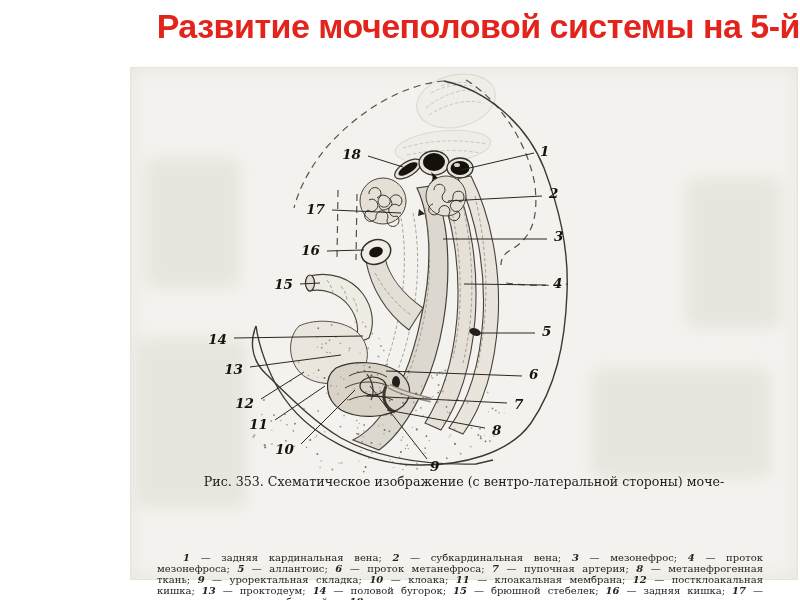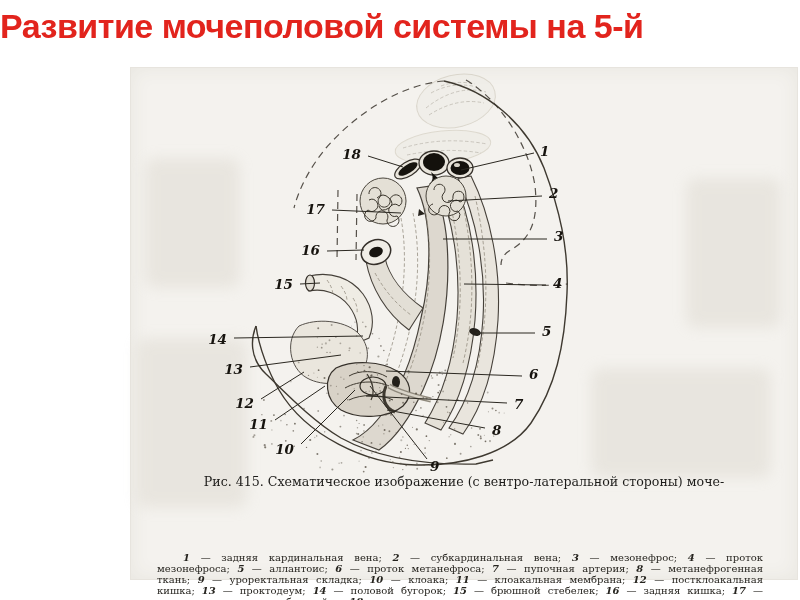--- a/index.html
+++ b/index.html
@@ -1,18 +1,18 @@
 <!DOCTYPE html>
 <html><head>
 <meta charset="utf-8">
 <style>
   html,body{margin:0;padding:0}
   body{width:800px;height:600px;background:#ffffff;position:relative;overflow:hidden;
        font-family:"Liberation Sans",sans-serif}
-  .title{position:absolute;top:5px;left:0;width:800px;text-align:left;
+  .title{position:absolute;top:5px;left:0;width:800px;text-align:right;
          font-weight:bold;font-size:34px;line-height:43px;letter-spacing:-0.5px;z-index:5}
   .scan{position:absolute;left:130px;top:67px;width:668px;height:513px;
         background:#f4f2ee;border:1px solid #e7e4de;box-sizing:border-box;
         box-shadow:inset 0 0 20px rgba(90,80,60,.07)}
   .ghost{position:absolute;background:#ccc6b9;filter:blur(7px);opacity:.28;border-radius:10px}
   .diagram-svg{position:absolute;left:0;top:0}
   .caption{position:absolute;left:19px;top:407px;width:628px;text-align:center;
            font-family:"DejaVu Serif",serif;font-size:12.6px;line-height:14.8px;color:#1d1c1a}
   .legend{position:absolute;left:26px;top:484px;width:606px;
           font-family:"DejaVu Serif",serif;font-size:10px;line-height:11px;
@@ -359,17 +359,17 @@
         <line x1="196" y1="183" x2="233" y2="182" class="leader"></line>
         <text x="189" y="186.5" text-anchor="end" class="lbl">16</text>
         <line x1="201" y1="142" x2="270" y2="145" class="leader"></line>
         <text x="194" y="145.5" text-anchor="end" class="lbl">17</text>
         <line x1="237" y1="88" x2="272" y2="99" class="leader"></line>
         <text x="230" y="90.5" text-anchor="end" class="lbl">18</text>
       </g>
   </svg>
 
   <div class="caption">
-    <div>Рис. 415. Схематическое изображение (с вентро-латеральной стороны) моче-</div>
+    <div>Рис. 353. Схематическое изображение (с вентро-латеральной стороны) моче-</div>
   </div>
 
   <div class="legend"><span><i>1</i>&nbsp;— задняя кардинальная вена;  </span><span><i>2</i>&nbsp;— субкардинальная вена;  </span><span><i>3</i>&nbsp;— мезонефрос;  </span><span><i>4</i>&nbsp;— проток мезонефроса;  </span><span><i>5</i>&nbsp;— аллантоис;  </span><span><i>6</i>&nbsp;— проток метанефроса;  </span><span><i>7</i>&nbsp;— пупочная артерия;  </span><span><i>8</i>&nbsp;— метанефрогенная ткань;  </span><span><i>9</i>&nbsp;— уроректальная складка;  </span><span><i>10</i>&nbsp;— клоака;  </span><span><i>11</i>&nbsp;— клоакальная мембрана;  </span><span><i>12</i>&nbsp;— постклоакальная кишка;  </span><span><i>13</i>&nbsp;— проктодеум;  </span><span><i>14</i>&nbsp;— половой бугорок;  </span><span><i>15</i>&nbsp;— брюшной стебелек;  </span><span><i>16</i>&nbsp;— задняя кишка;  </span><span><i>17</i>&nbsp;— первичная дорзальная брыжейка;  </span><span><i>18</i>&nbsp;— дорзальная аорта.</span></div>
 </div>
 
 </body></html>

